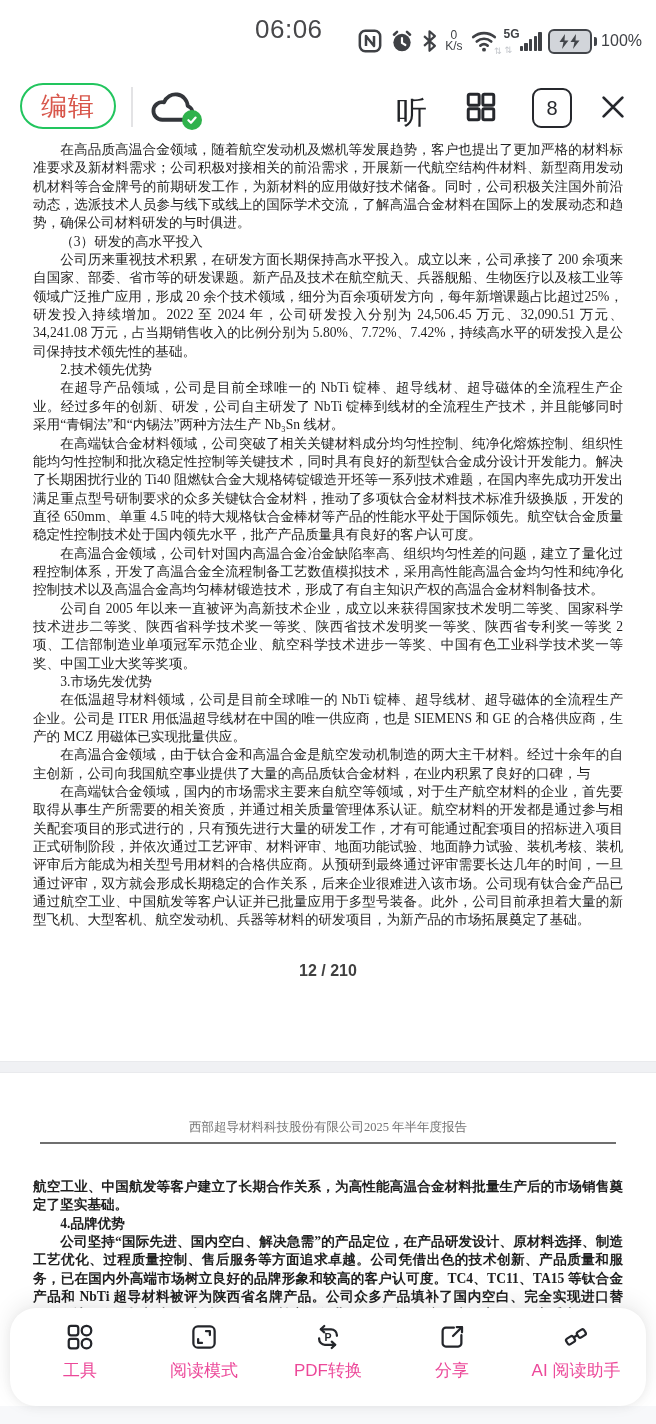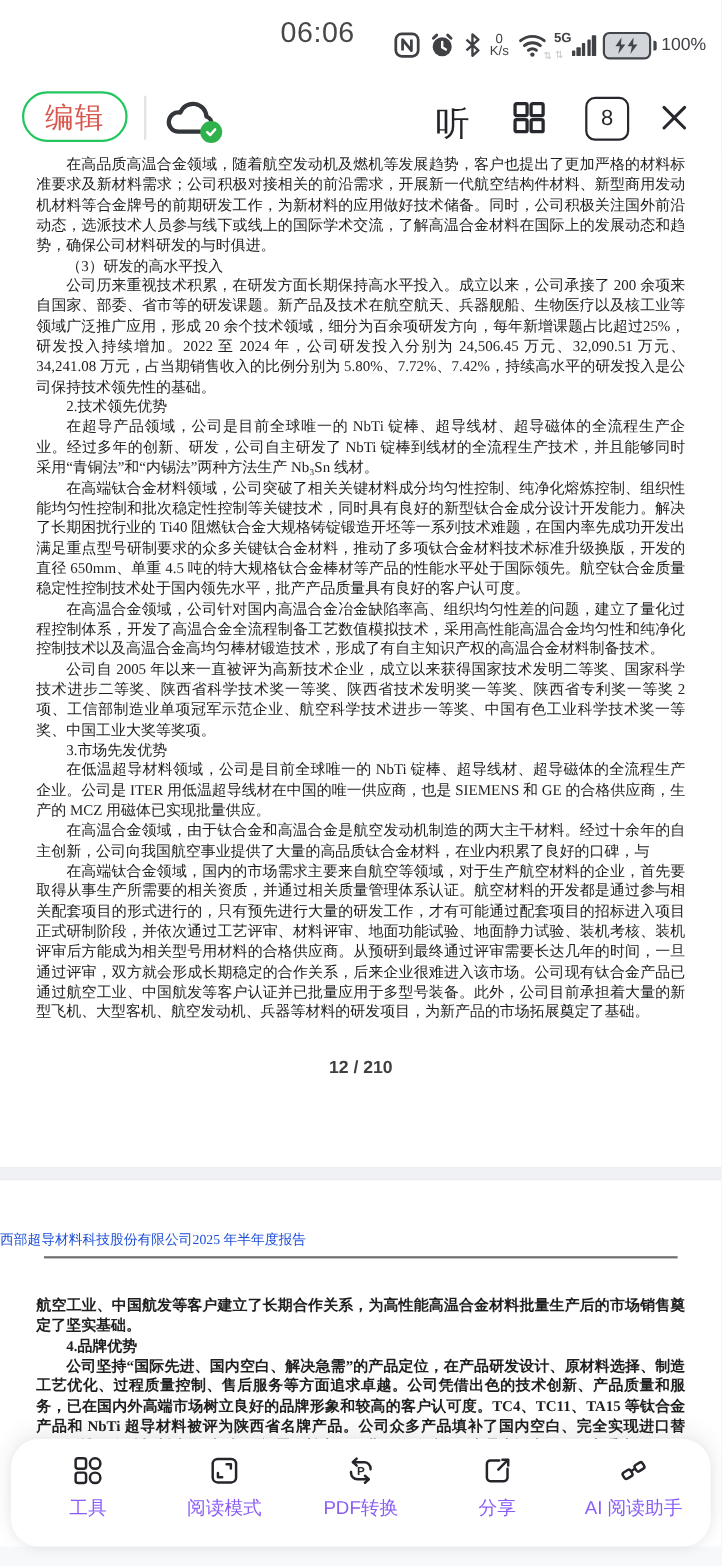--- a/index.html
+++ b/index.html
@@ -37,31 +37,31 @@
   .doc{position:absolute;top:140px;left:0;right:0;bottom:0;background:#fff;overflow:hidden;
        font-family:"Liberation Serif","DejaVu Serif",serif;color:#1f1f1f;}
   .page1{position:relative;height:921px;background:#fff;}
   .p1-text{height:818px;overflow:hidden;padding:1px 33px 0 33px;}
   .para{margin:0;font-size:13.6px;line-height:18.35px;text-align:justify;}
   .indent{text-indent:2em;}
   .pagenum{position:absolute;top:822px;left:0;right:0;text-align:center;font-size:16px;font-weight:700;
            font-family:"Liberation Sans","DejaVu Sans",sans-serif;color:#404040;}
   .pagegap{height:10px;background:#f0f1f4;border-top:1px solid #e9eaed;border-bottom:1px solid #e9eaed;}
   .page2{position:relative;height:353px;background:#fff;}
-  .p2-header{padding-top:46px;text-align:left;font-size:12.5px;color:#1d4ed8;}
+  .p2-header{padding-top:46px;text-align:center;font-size:12.5px;color:#737373;}
   .p2-rule{margin:6px 40px 0 40px;height:2px;background:#6f6f6f;}
   .p2-text{margin-top:34px;padding:0 33px;font-weight:bold;}
   
   .bottom-strip{position:absolute;left:0;right:0;top:1406px;height:18px;background:#f7f8fa;}
   .bottombar{position:absolute;left:10px;right:10px;top:1308px;height:98px;background:#ffffff;border-radius:26px;
              box-shadow:0 -6px 22px rgba(0,0,0,.08),0 2px 10px rgba(0,0,0,.05);
              display:flex;align-items:stretch;justify-content:space-around;padding:14px 8px 0 8px;box-sizing:border-box;}
   .bb-item{display:flex;flex-direction:column;align-items:center;gap:7px;border:none;background:none;padding:0;
            font-family:inherit;color:#24262b;min-width:90px;}
-  .bb-item .lbl{font-size:17px;color:#8b5cf6;white-space:nowrap;}
+  .bb-item .lbl{font-size:17px;color:#ec4899;white-space:nowrap;}
 </style>
 </head>
 <body>
 
 <div class="screen">
 
   <div class="statusbar">
     <span class="time">06:06</span>
     <div class="sicons">
       <span>

